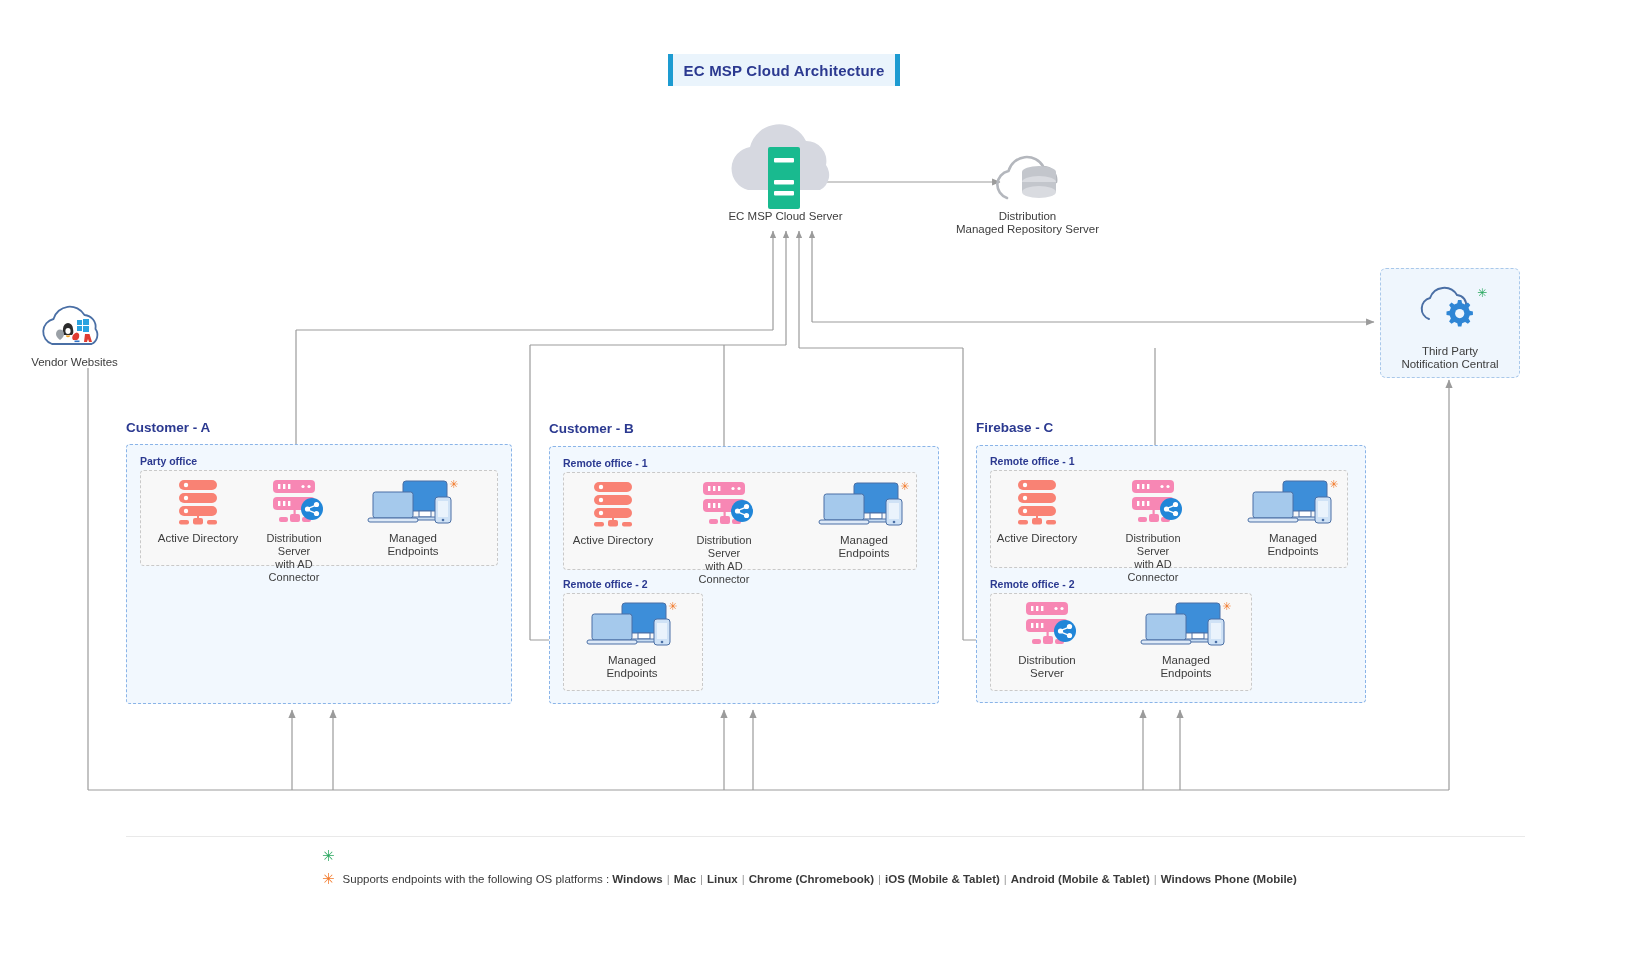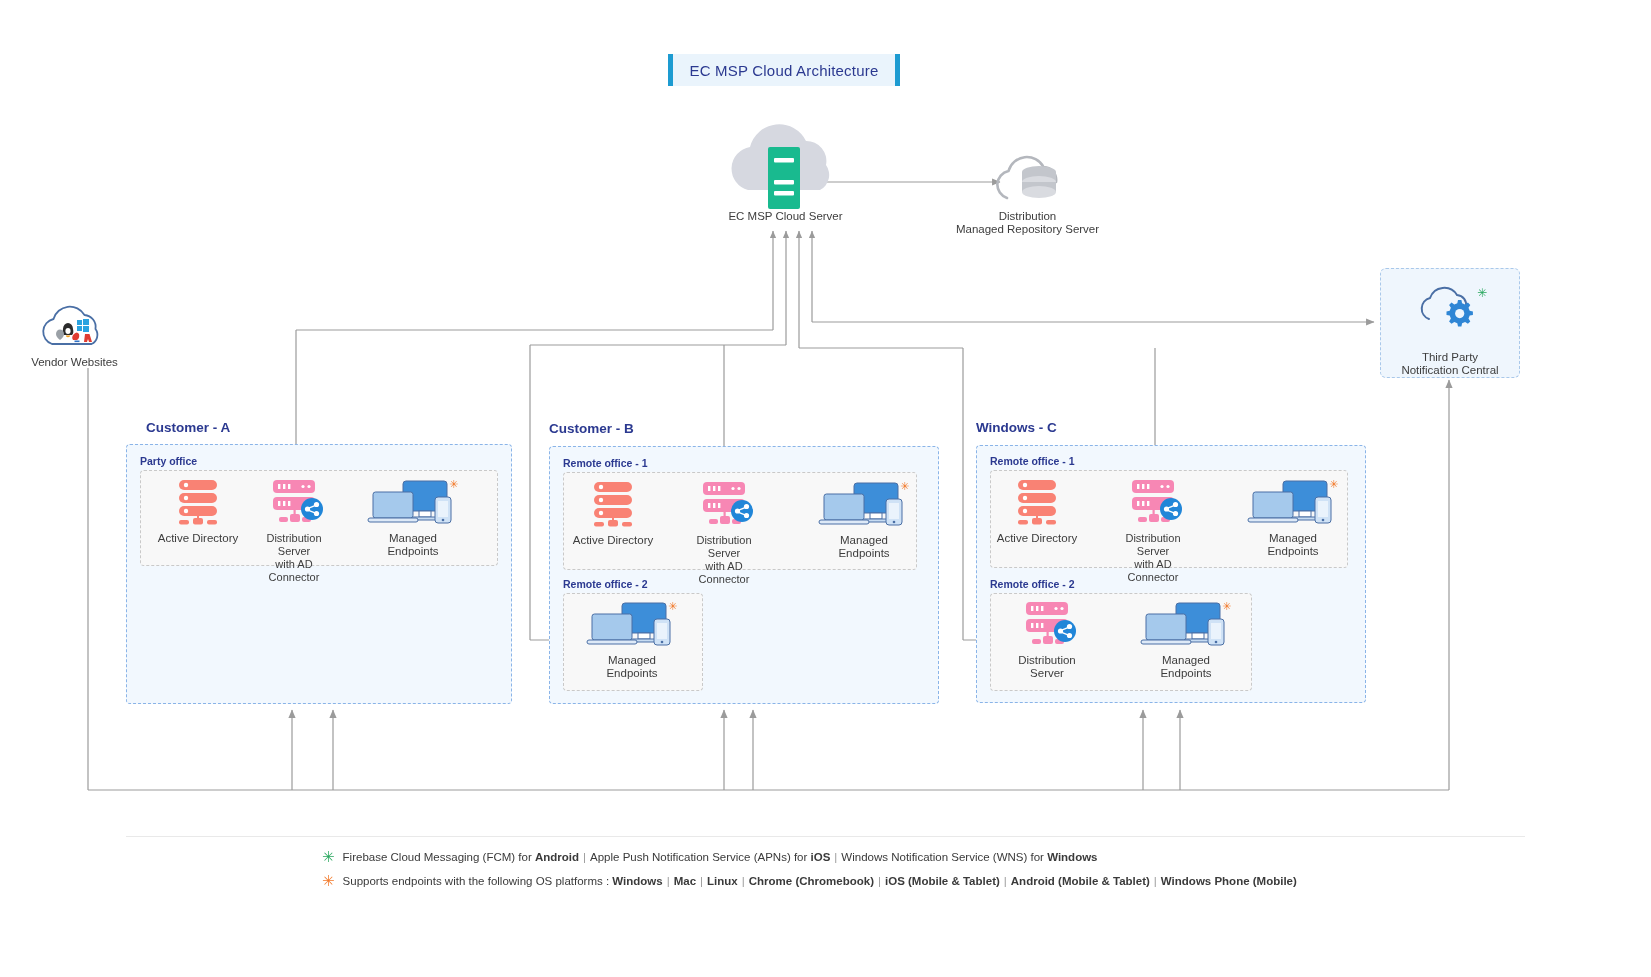--- a/index.html
+++ b/index.html
@@ -4,21 +4,21 @@
 <style>
   html,body{margin:0;padding:0;background:#ffffff;}
   body{width:1651px;height:977px;position:relative;overflow:hidden;
        font-family:"Liberation Sans","DejaVu Sans",sans-serif;color:#333;}
   .abs{position:absolute;}
   
   #title-bar{left:668px;top:54px;width:232px;height:32px;background:#eaf4fc;
              display:flex;align-items:center;justify-content:center;}
   #title-bar .bar-l,#title-bar .bar-r{position:absolute;top:0;width:5px;height:32px;background:#1d9bd1;}
   #title-bar .bar-l{left:0;} #title-bar .bar-r{right:0;}
-  #title-text{font-size:15px;font-weight:normal;color:#2b3990;letter-spacing:.2px;}
+  #title-text{font-size:15px;font-weight:bold;color:#2b3990;letter-spacing:.2px;}
   
   .node-label{font-size:11.5px;color:#3d3d3d;text-align:center;line-height:13px;}
   .node-label.sm{font-size:11px;}
   
   .cust-title{font-size:13.5px;font-weight:bold;color:#2b3990;}
   .cust-box{border:1.4px dashed #8ab4e8;border-radius:4px;background:#f2f8fe;}
   .ro-label{font-size:10.5px;font-weight:bold;color:#2b3990;}
   .ro-box{border:1.2px dashed #c9c9c9;border-radius:4px;background:#f8f8f8;}
   
   #tpns-box{left:1380px;top:268px;width:138px;height:108px;border:1.4px dashed #a9c8ea;
@@ -144,25 +144,25 @@
 
 <div class="abs" id="tpns-box">
   <svg width="70" height="48" style="margin:14px auto 0;display:block">
     <path d="M14,36 a11,11 0 0 1 1,-21 a15,15 0 0 1 27,-3 a10,10 0 0 1 9,12" fill="none" stroke="#4a6fa5" stroke-width="2" stroke-linecap="round"></path>
     <g fill="#2f86d5">
       <path d="M43,17 l3.4,0 l.7,3.2 l3,1.2 l2.8,-1.8 l2.4,2.4 l-1.8,2.8 l1.2,3 l3.2,.7 l0,3.4 l-3.2,.7 l-1.2,3 l1.8,2.8 l-2.4,2.4 l-2.8,-1.8 l-3,1.2 l-.7,3.2 l-3.4,0 l-.7,-3.2 l-3,-1.2 l-2.8,1.8 l-2.4,-2.4 l1.8,-2.8 l-1.2,-3 l-3.2,-.7 l0,-3.4 l3.2,-.7 l1.2,-3 l-1.8,-2.8 l2.4,-2.4 l2.8,1.8 l3,-1.2z"></path>
     </g>
     <circle cx="44.7" cy="30.6" r="4.6" fill="#eff6fd"></circle>
     <text x="62" y="14" font-size="12" fill="#2aa85f" font-family="DejaVu Sans, sans-serif">✳</text>
   </svg>
-  <div class="node-label" style="margin-top:20px;">Third Party</div>
+  <div class="node-label" style="margin-top:14px;">Third Party</div>
   <div class="node-label">Notification Central</div>
 </div>
 
-<div class="abs cust-title" style="left:126px;top:420px;margin-left:20px;">Customer - A</div>
+<div class="abs cust-title" style="left:126px;top:420px;">Customer - A</div>
 <div class="abs cust-box" style="left:126px;top:444px;width:384px;height:258px;"></div>
 <div class="abs ro-label" style="left:140px;top:455px;">Party office</div>
 <div class="abs ro-box" style="left:140px;top:470px;width:356px;height:94px;"></div>
 
 <div class="abs" style="left:155px;top:478px;width:86px;height:72px;">
   <svg width="86" height="48">
     <g fill="#f98274">
       <rect x="24" y="2" width="38" height="10" rx="5"></rect>
       <rect x="24" y="15" width="38" height="10" rx="5"></rect>
       <rect x="24" y="28" width="38" height="10" rx="5"></rect>
@@ -307,21 +307,21 @@
     <rect x="8" y="14" width="40" height="26" rx="2.5" fill="#a5c9ec" stroke="#4a6fa5" stroke-width="1"></rect>
     <rect x="3" y="40" width="50" height="4" rx="2" fill="#dde9f7" stroke="#4a6fa5" stroke-width="1"></rect>
     <rect x="70" y="19" width="16" height="26" rx="3" fill="#cfe2f6" stroke="#4a6fa5" stroke-width="1"></rect>
     <rect x="73" y="23" width="10" height="16" fill="#eaf3fc"></rect>
     <circle cx="78" cy="42" r="1.3" fill="#4a6fa5"></circle>
     <text x="84" y="10" font-size="11" fill="#f2792a" font-family="DejaVu Sans, sans-serif">✳</text>
   </svg>
   <div class="node-label" style="margin-top:4px;">Managed Endpoints</div>
 </div>
 
-<div class="abs cust-title" style="left:976px;top:420px;">Windows - C</div>
+<div class="abs cust-title" style="left:976px;top:420px;">Firebase - C</div>
 <div class="abs cust-box" style="left:976px;top:445px;width:388px;height:256px;"></div>
 <div class="abs ro-label" style="left:990px;top:455px;">Remote office - 1</div>
 <div class="abs ro-box" style="left:990px;top:470px;width:356px;height:96px;"></div>
 <div class="abs ro-label" style="left:990px;top:578px;">Remote office - 2</div>
 <div class="abs ro-box" style="left:990px;top:593px;width:260px;height:96px;"></div>
 
 <div class="abs" style="left:994px;top:478px;width:86px;height:72px;">
   <svg width="86" height="48">
     <g fill="#f98274">
       <rect x="24" y="2" width="38" height="10" rx="5"></rect>
@@ -430,19 +430,18 @@
     <rect x="73" y="23" width="10" height="16" fill="#eaf3fc"></rect>
     <circle cx="78" cy="42" r="1.3" fill="#4a6fa5"></circle>
     <text x="84" y="10" font-size="11" fill="#f2792a" font-family="DejaVu Sans, sans-serif">✳</text>
   </svg>
   <div class="node-label" style="margin-top:4px;">Managed Endpoints</div>
 </div>
 
 <div class="abs" id="legend">
   <div class="legend-row" style="margin-top:14px;margin-left:196px;">
     <span class="legend-star" style="color:#2aa85f;">✳</span>
-    <span id="lg1"><span>Firebase Cloud Messaging (FCM) for </span><span style="font-weight: bold;">Android</span><span class="sep">|</span><span>Apple Push Notification Service (APNs) for </span><span style="font-weight: bold;">iOS</span><span class="sep">|</span><span>Windows Notification Service (WNS) for </span><span style="font-weight: bold;">Windows</span></span>
   </div>
   <div class="legend-row" style="margin-top:12px;margin-left:196px;">
     <span class="legend-star" style="color:#f2792a;">✳</span>
     <span id="lg2"><span>Supports endpoints with the following OS platforms : </span><span style="font-weight: bold;">Windows</span><span class="sep">|</span><span style="font-weight: bold;">Mac</span><span class="sep">|</span><span style="font-weight: bold;">Linux</span><span class="sep">|</span><span style="font-weight: bold;">Chrome (Chromebook)</span><span class="sep">|</span><span style="font-weight: bold;">iOS (Mobile &amp; Tablet)</span><span class="sep">|</span><span style="font-weight: bold;">Android (Mobile &amp; Tablet)</span><span class="sep">|</span><span style="font-weight: bold;">Windows Phone (Mobile)</span></span>
   </div>
 </div>
 
 </body></html>

